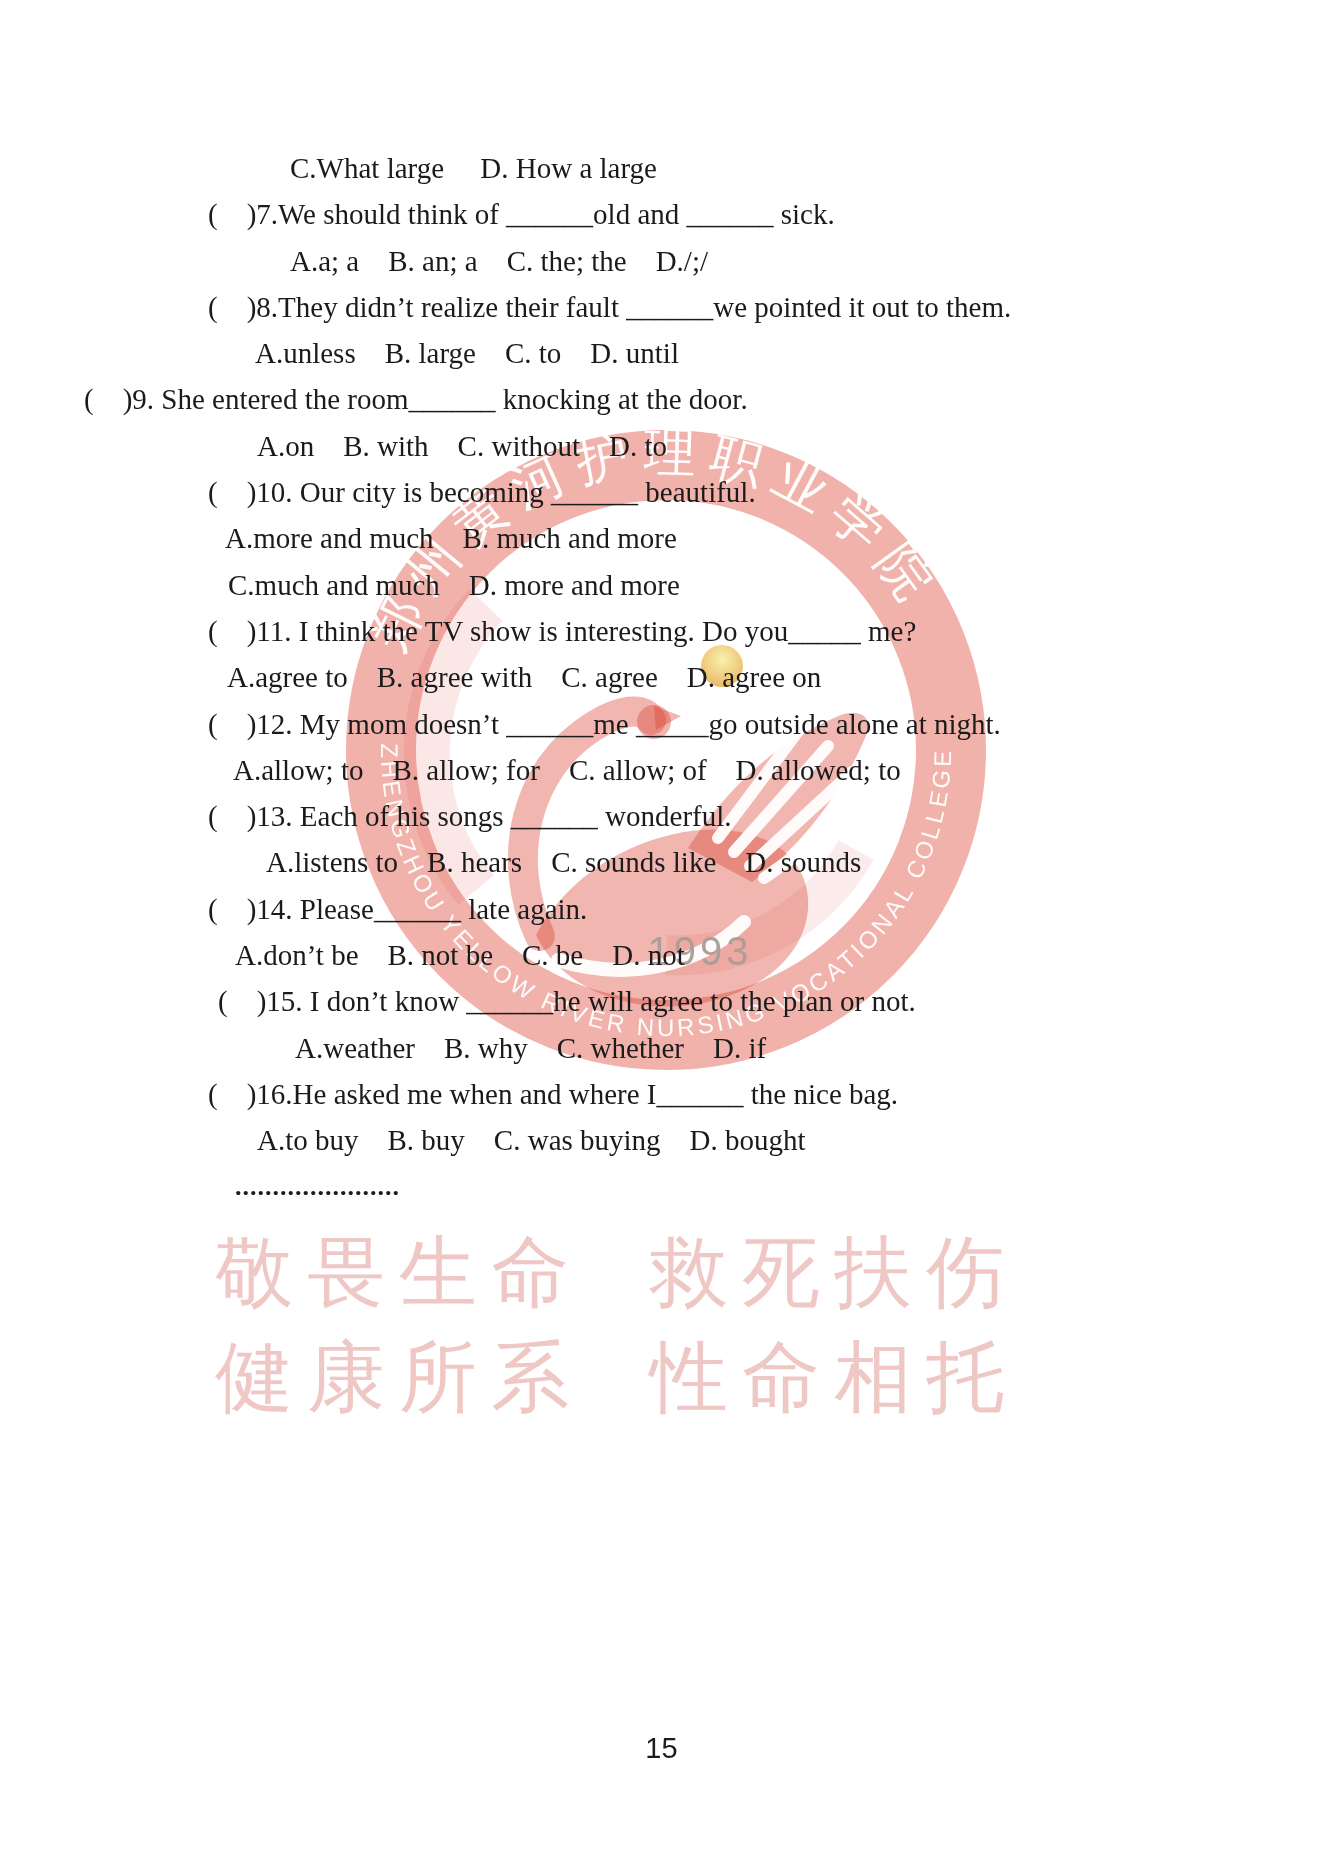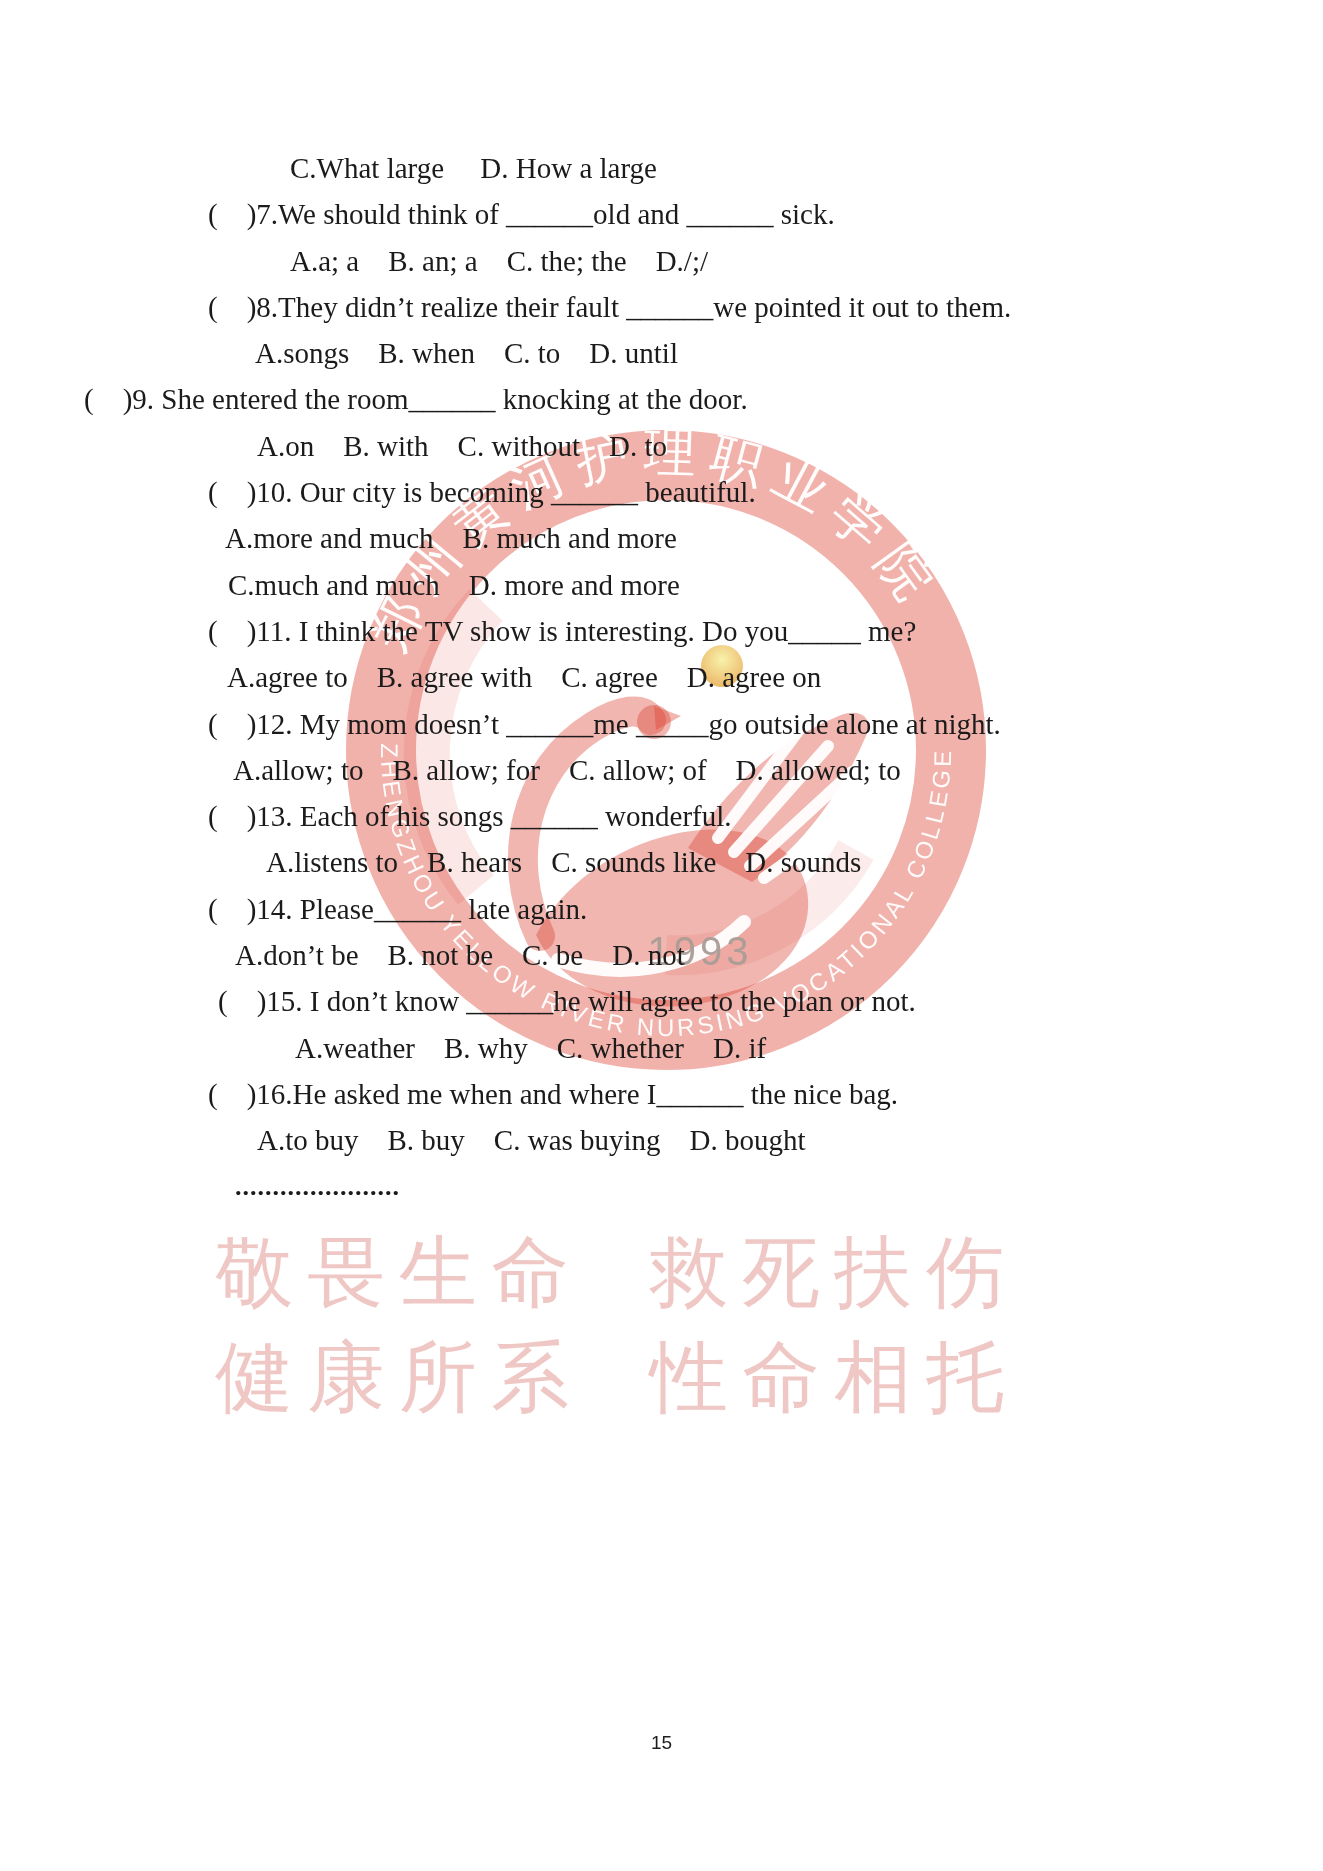--- a/index.html
+++ b/index.html
@@ -11,21 +11,21 @@
   #exam-lines .dots{font-weight:bold;letter-spacing:1px;font-size:26px;}
   
   #seal{position:absolute;left:336px;top:420px;width:660px;height:660px;pointer-events:none;}
   
   .motto{position:absolute;left:215px;white-space:pre;font-size:78px;letter-spacing:14px;
          color:rgba(205,84,76,0.32);font-family:"Liberation Serif",serif;}
   #motto1{top:1210px;margin-top:11px;}
   #motto2{top:1326px;}
   
   #page-number{position:absolute;top:1732px;left:0;width:1323px;text-align:center;
-               font-family:"Liberation Sans",sans-serif;font-size:19px;color:#1d1d1d;}
+               font-family:"Liberation Sans",sans-serif;font-size:29px;color:#1d1d1d;}
 </style>
 </head>
 <body>
 
 <div id="page">
 
   <svg id="seal" viewBox="0 0 660 660" xmlns="http://www.w3.org/2000/svg">
     <defs>
       <path id="arcTop" d="M 64.7 240.7 A 280 280 0 0 1 600.1 256.1" fill="none"></path>
       <path id="arcBottom" d="M 46.1 305.2 A 285 285 0 1 0 614.9 335" fill="none"></path>
@@ -65,21 +65,21 @@
       <textPath href="#arcBottom" startOffset="18">ZHENGZHOU YELLOW RIVER NURSING VOCATIONAL COLLEGE</textPath>
     </text>
     <text x="364" y="545" text-anchor="middle" font-size="40" letter-spacing="4" fill="rgba(169,156,151,0.95)" font-family="Liberation Sans, sans-serif">1993</text>
   </svg>
 
   <div id="exam-lines">
       <div class="line" style="padding-left: 290px;">C.What large     D. How a large</div>
       <div class="line" style="padding-left: 208px;">(    )7.We should think of ______old and ______ sick.</div>
       <div class="line" style="padding-left: 290px;">A.a; a    B. an; a    C. the; the    D./;/</div>
       <div class="line" style="padding-left: 208px;">(    )8.They didn’t realize their fault ______we pointed it out to them.</div>
-      <div class="line" style="padding-left: 255px;">A.songs    B. when    C. to    D. until</div>
+      <div class="line" style="padding-left: 255px;">A.unless    B. large    C. to    D. until</div>
       <div class="line" style="padding-left: 84px;">(    )9. She entered the room______ knocking at the door.</div>
       <div class="line" style="padding-left: 257px;">A.on    B. with    C. without    D. to</div>
       <div class="line" style="padding-left: 208px;">(    )10. Our city is becoming ______ beautiful.</div>
       <div class="line" style="padding-left: 225px;">A.more and much    B. much and more</div>
       <div class="line" style="padding-left: 228px;">C.much and much    D. more and more</div>
       <div class="line" style="padding-left: 208px;">(    )11. I think the TV show is interesting. Do you_____ me?</div>
       <div class="line" style="padding-left: 227px;">A.agree to    B. agree with    C. agree    D. agree on</div>
       <div class="line" style="padding-left: 208px;">(    )12. My mom doesn’t ______me _____go outside alone at night.</div>
       <div class="line" style="padding-left: 233px;">A.allow; to    B. allow; for    C. allow; of    D. allowed; to</div>
       <div class="line" style="padding-left: 208px;">(    )13. Each of his songs ______ wonderful.</div>

